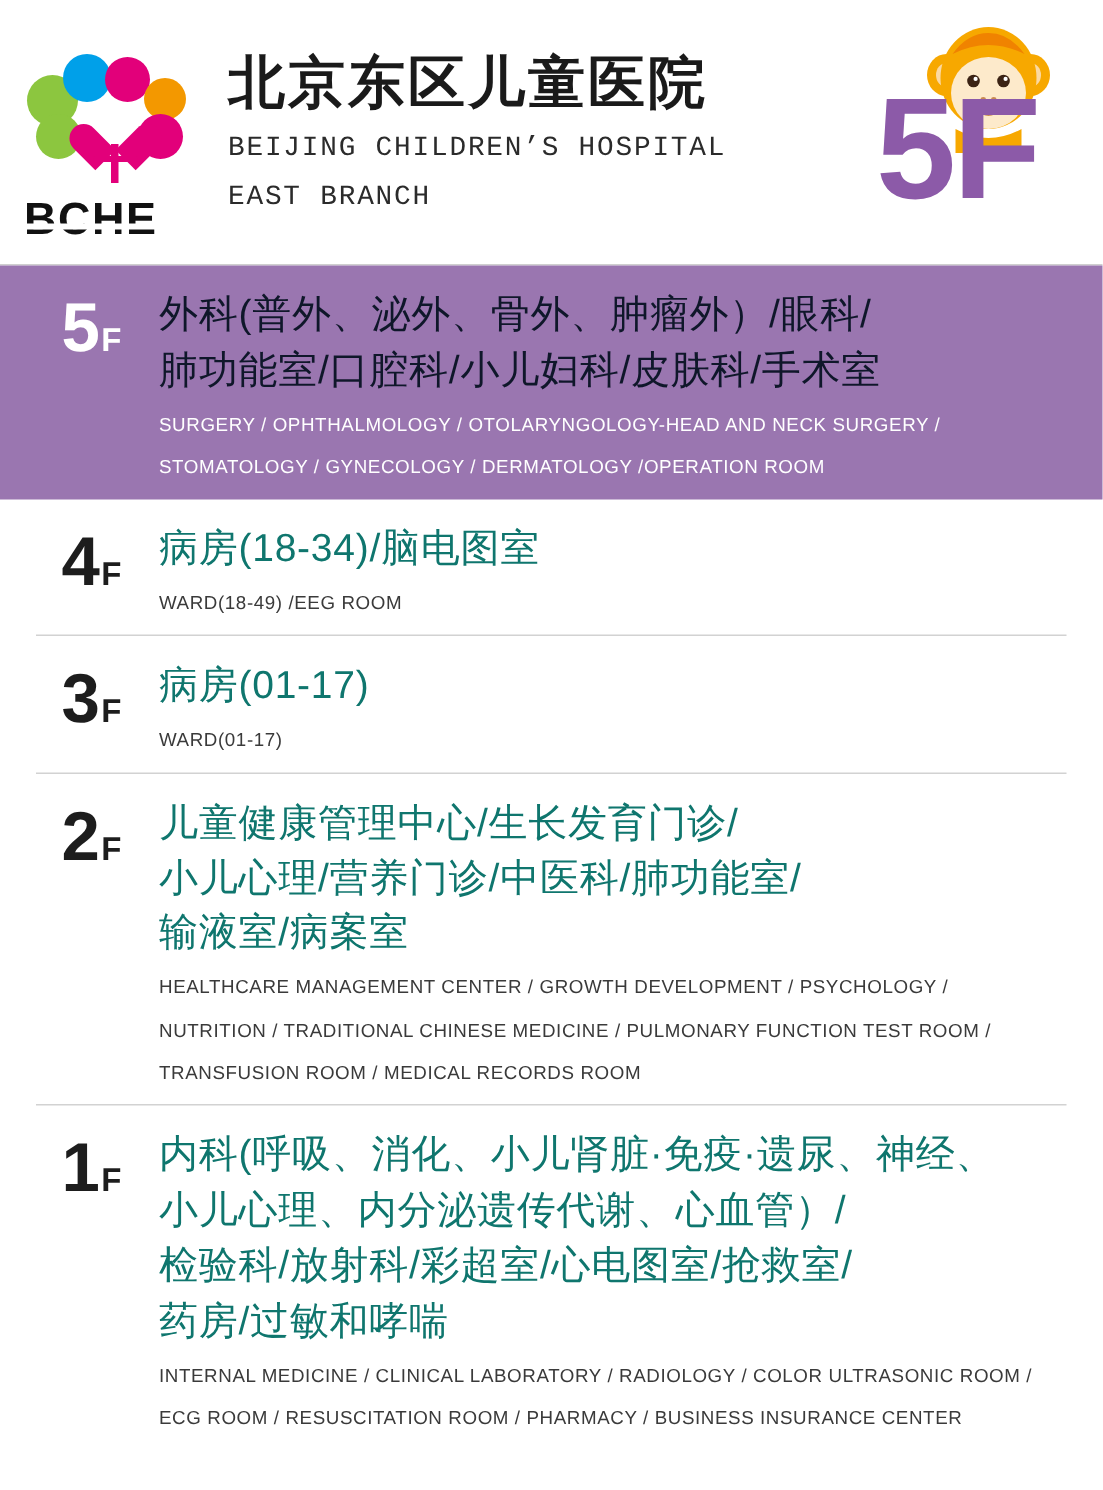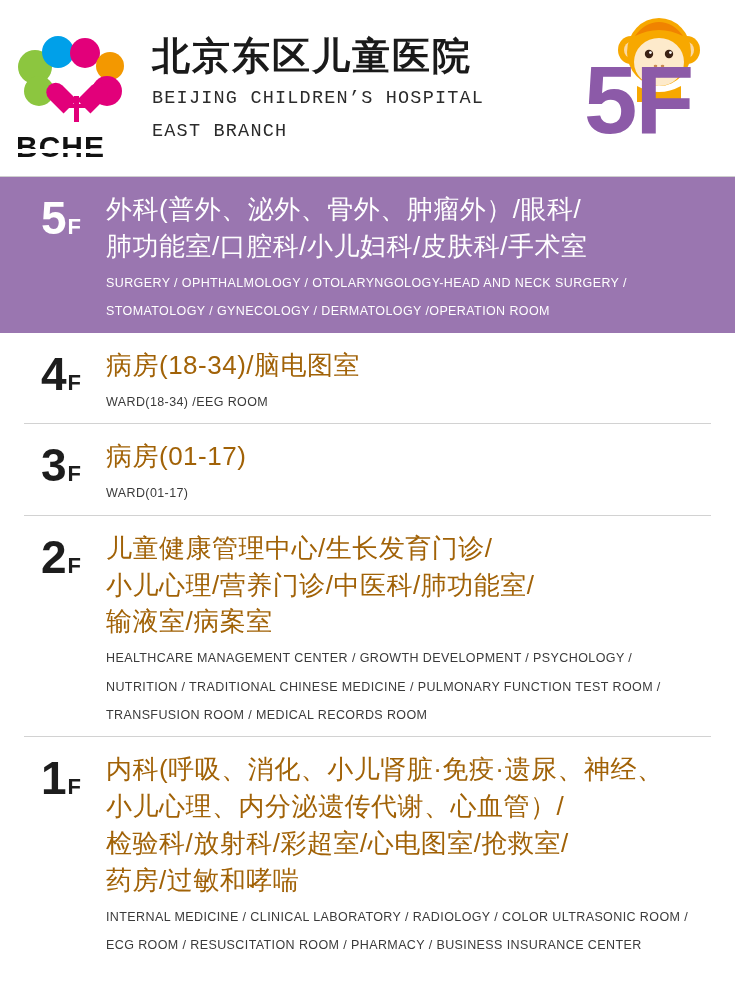--- a/index.html
+++ b/index.html
@@ -215,26 +215,26 @@
   .row.highlight .floor-suffix {
     color: #ffffff;
   }
   .dept {
     flex: 1 1 auto;
     padding-left: 4px;
   }
   .dept-cn {
     font-family: "Liberation Sans", sans-serif;
     font-size: 26px;
-    color: #a16207;
+    color: #0f766e;
     line-height: 1.42;
     letter-spacing: 0.5px;
   }
   .row.highlight .dept-cn {
-    color: #ffffff;
+    color: #0f172a;
   }
   .dept-en {
     font-family: "Liberation Sans", sans-serif;
     font-size: 12.5px;
     color: #3a3a3a;
     line-height: 1.62;
     letter-spacing: 0.4px;
     margin-top: 8px;
   }
   .row.highlight .dept-en {
@@ -311,21 +311,21 @@
         <div class="dept-en">STOMATOLOGY  / GYNECOLOGY / DERMATOLOGY /OPERATION ROOM</div>
       </div>
     </div>
 
     <div class="row">
       <div class="floor-label">
         <span class="floor-num">4</span><span class="floor-suffix">F</span>
       </div>
       <div class="dept">
         <div class="dept-cn">病房(18-34)/脑电图室</div>
-        <div class="dept-en">WARD(18-34) /EEG ROOM</div>
+        <div class="dept-en">WARD(18-49) /EEG ROOM</div>
       </div>
       <div class="divider"></div>
     </div>
 
     <div class="row">
       <div class="floor-label">
         <span class="floor-num">3</span><span class="floor-suffix">F</span>
       </div>
       <div class="dept">
         <div class="dept-cn">病房(01-17)</div>

